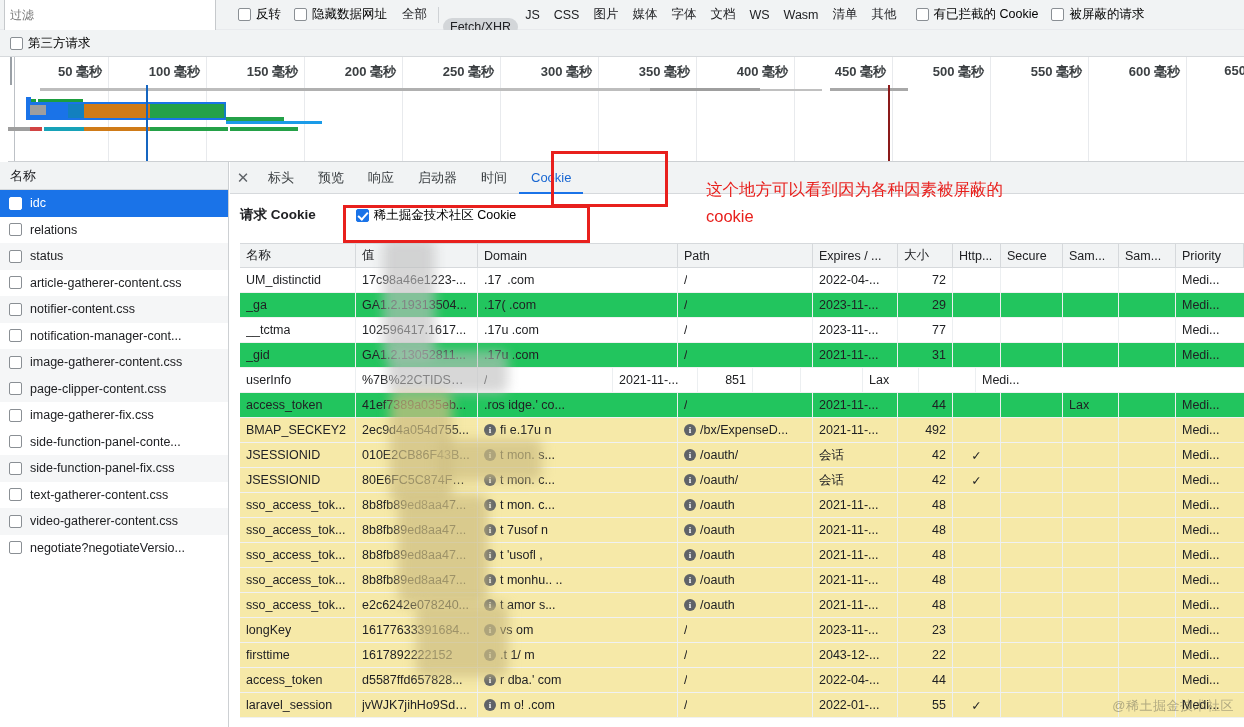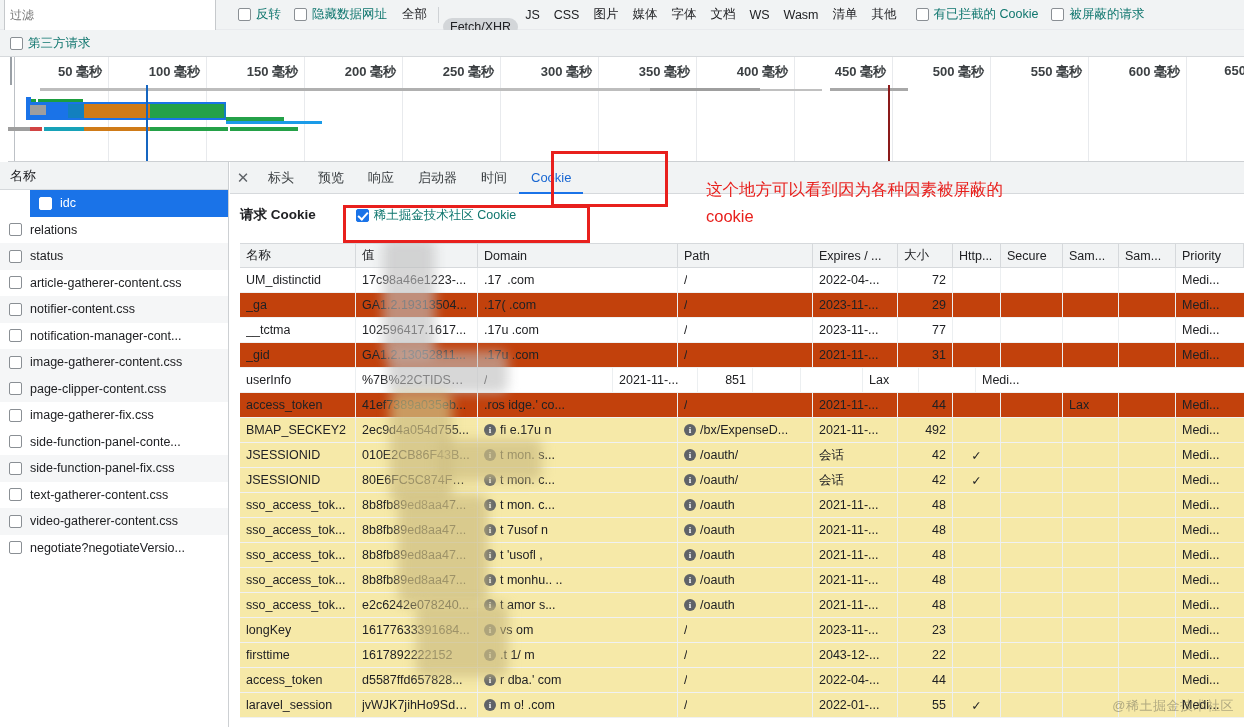--- a/index.html
+++ b/index.html
@@ -39,21 +39,21 @@
     position: relative;
   }
   .cb.checked { background: #1a73e8; border-color: #1a73e8; }
   .cb.checked::after {
     content: ""; position: absolute; left: 3.5px; top: 0.5px;
     width: 4px; height: 8px;
     border: solid #fff; border-width: 0 2px 2px 0;
     transform: rotate(42deg);
   }
   .cb-wrap { display: flex; align-items: center; gap: 5px; cursor: default; }
-  .cb-label { font-size: 12.5px; color: #0f766e; white-space: nowrap; }
+  .cb-label { font-size: 12.5px; color: #000000; white-space: nowrap; }
 
   .type-item {
     font-size: 12.5px; color: #202124; padding: 2px 7px;
     border-radius: 9px; white-space: nowrap; cursor: default;
   }
   .type-item.active { background: #d3d6d9; margin-top: 24px; }
   .vsep { width: 1px; height: 16px; background: #cfd2d5; }
 
   
   .subfilter-bar {
@@ -104,21 +104,21 @@
     height: 28px; background: #f1f3f4; border-bottom: 1px solid #d6d9dc;
     display: flex; align-items: center; padding-left: 10px;
     font-size: 13px; color: #202124;
   }
   .req-row {
     height: 26.5px; display: flex; align-items: center; gap: 8px;
     padding-left: 9px; font-size: 12.5px; color: #202124;
     white-space: nowrap; overflow: hidden; cursor: default;
   }
   .req-row.alt { background: #f5f6f7; }
-  .req-row.selected { background: #1a73e8; color: #ffffff; margin-left: 30px; }
+  .req-row.selected { background: #1a73e8; color: #ffffff; }
   .req-cb {
     width: 13px; height: 13px; border: 1px solid #8a8f94; border-radius: 2px;
     background: #fff; flex: none;
   }
   .req-row.selected .req-cb { border-color: #ffffff; }
   .req-name { overflow: hidden; text-overflow: ellipsis; }
 
   
   .detail {
     position: absolute; left: 230px; top: 0; width: 1014px; height: 565px;
@@ -173,21 +173,21 @@
     display: flex; align-items: center; padding: 0 6px;
     font-size: 12.5px; color: #202124;
     overflow: hidden; white-space: nowrap; text-overflow: ellipsis;
     border-right: 1px solid #eceff1; flex: none;
   }
   .ct-cell > span {
     overflow: hidden; white-space: nowrap; text-overflow: ellipsis; display: block;
   }
   .ct-body-row { border-bottom: 1px solid #f0f1f2; }
   .ct-body-row.white { background: #ffffff; }
-  .ct-body-row.grey  { background: #c2410c; }
+  .ct-body-row.grey  { background: #22c55e; }
   .ct-body-row.yellow{ background: #f6e9a8; }
   .num { justify-content: flex-end; }
   .center { justify-content: center; }
   .info-ico {
     width: 12px; height: 12px; border-radius: 50%; background: #5f6368;
     color: #fff; font-size: 9px; line-height: 12px; text-align: center;
     flex: none; margin-right: 4px; font-family: "Liberation Serif", serif;
     font-weight: bold;
   }
 

